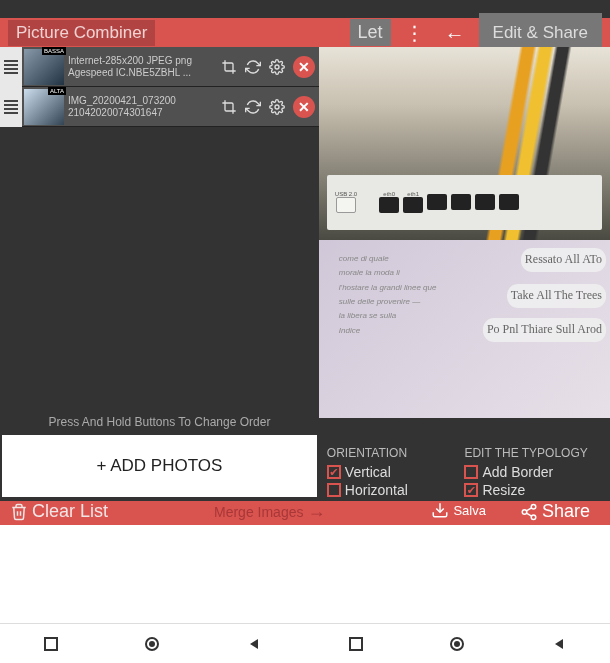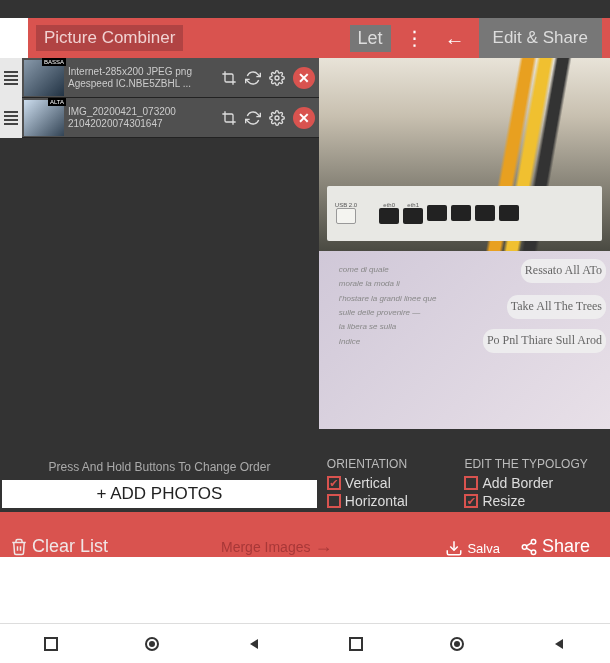--- a/index.html
+++ b/index.html
@@ -9,27 +9,26 @@
       font-family: Arial, sans-serif;
       background: #fff;
       overflow: hidden;
       position: relative;
     }
     .status-bar {
       height: 18px;
       background: #333;
     }
     .header {
-      height: 40px;
+      height: 29px;
       background: #d9534f;
       display: flex;
       align-items: center;
       padding: 0 8px;
       gap: 8px;
-      margin-left: 28px;
     }
     .header-title {
       background: #b14343;
       color: #f1d2d2;
       padding: 3px 8px;
       font-size: 17px;
       font-weight: 500;
       flex: 0 0 auto;
     }
     .header-spacer { flex: 1; }
@@ -138,21 +137,21 @@
       color: #aaa;
       font-size: 12px;
       text-align: center;
       padding: 4px 0;
     }
     .add-photos-btn {
       background: #fff;
       color: #222;
       font-size: 17px;
       text-align: center;
-      padding: 4px 0;
+      padding: 21px 0;
       margin: 2px;
       cursor: pointer;
     }
     .right-panel {
       width: 305px;
       background: #333;
       display: flex;
       flex-direction: column;
       gap: 20px;
     }
@@ -233,24 +232,25 @@
       border: 2px solid #d9534f;
       display: inline-flex;
       align-items: center;
       justify-content: center;
       font-size: 11px;
       color: #d9534f;
     }
     .checkbox.checked::after { content: "✔"; }
     .option-label { color: #ddd; }
     .footer {
-      height: 45px;
+      height: 24px;
       background: #d9534f;
       display: flex;
-      align-items: flex-end;
+      align-items: flex-start;
+      gap: 14px;
     }
     .footer-item {
       display: flex;
       align-items: center;
       gap: 4px;
       color: #fff;
       cursor: pointer;
       padding: 0 10px;
       font-size: 13px;
     }

